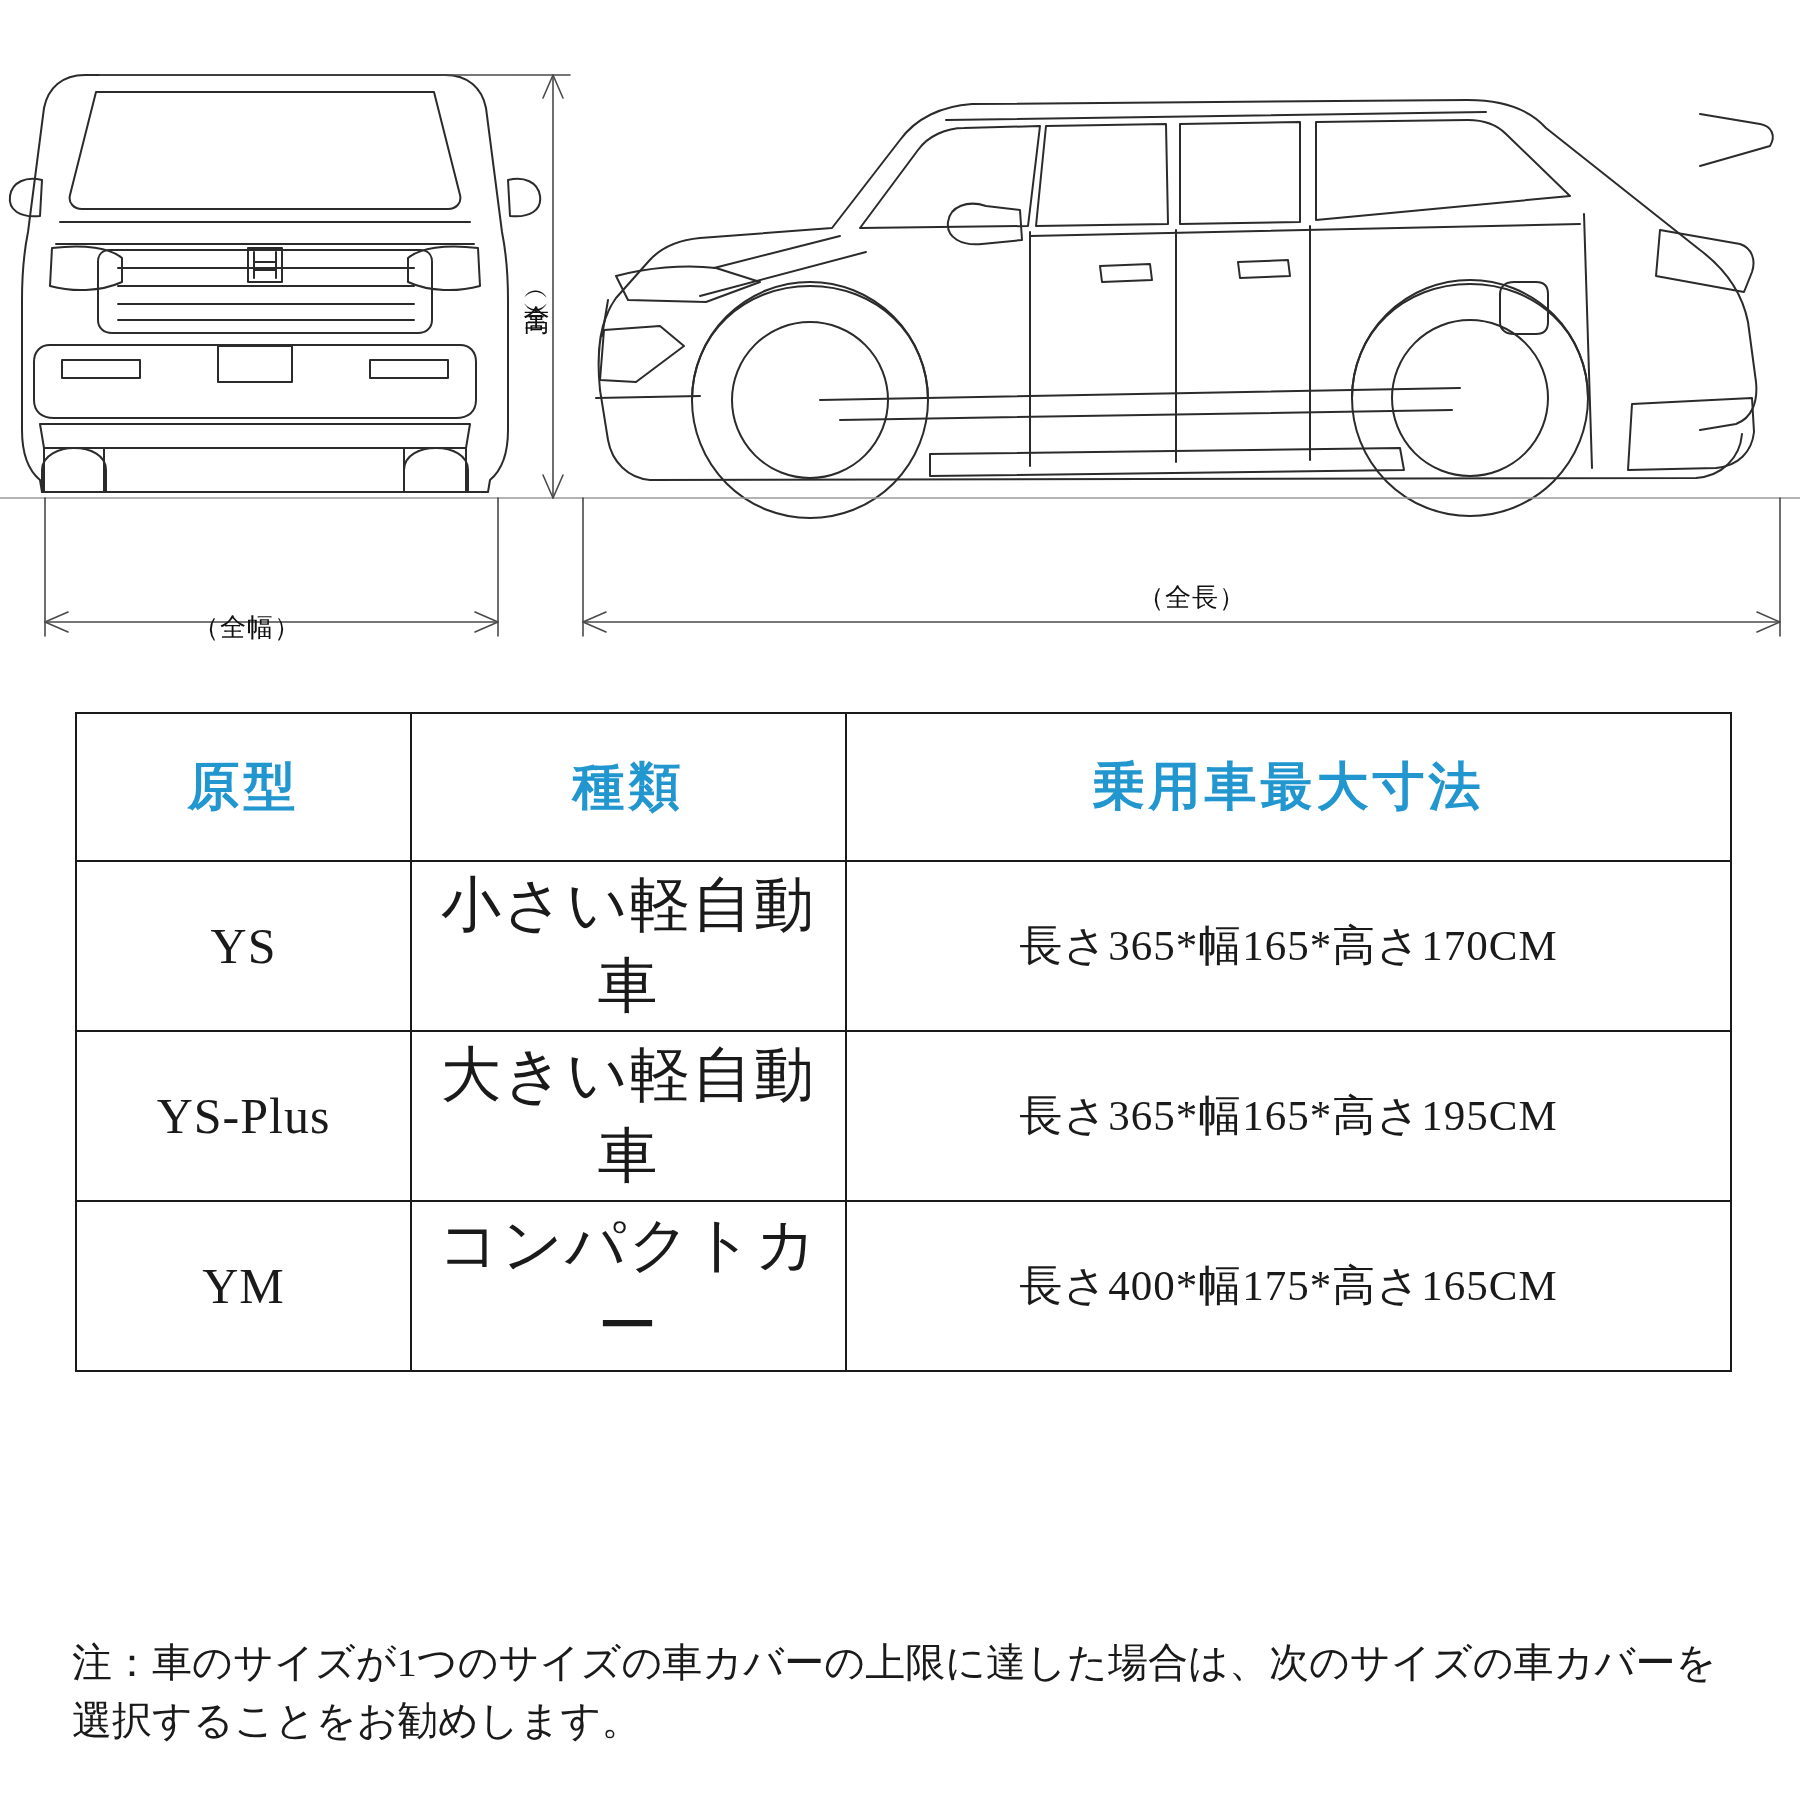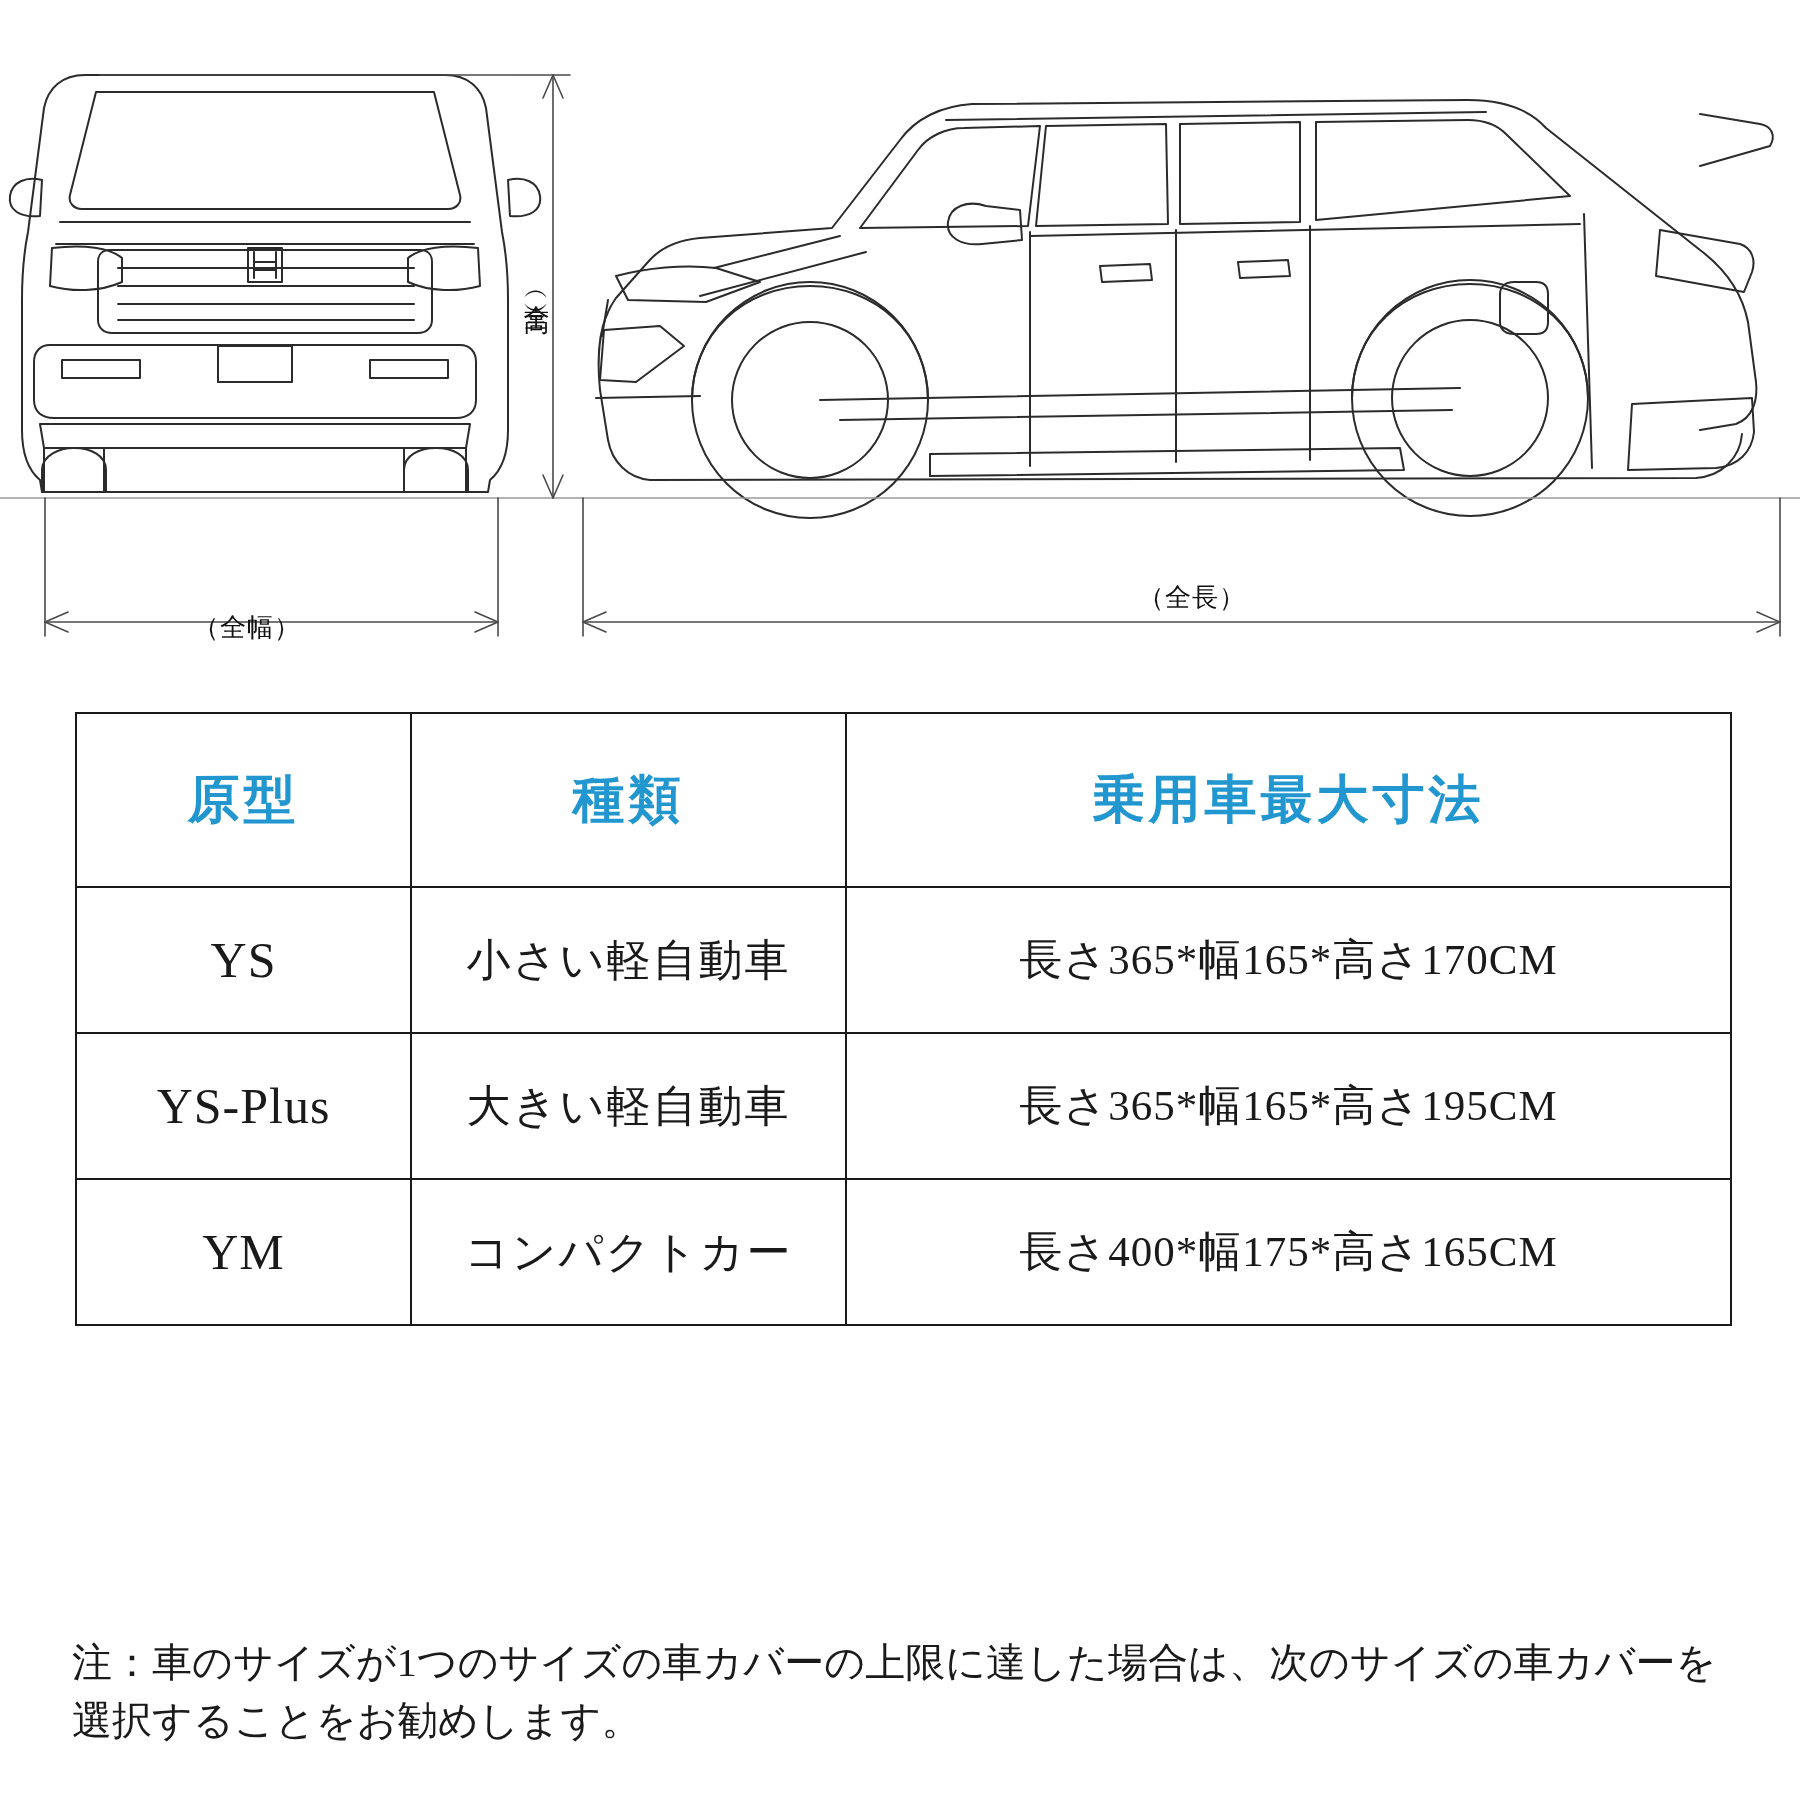--- a/index.html
+++ b/index.html
@@ -68,38 +68,38 @@
   table.size-table col.c3 { width: 885px; }
 
   table.size-table th,
   table.size-table td {
     border-top: 2px solid #1a1a1a;
     border-bottom: 2px solid #1a1a1a;
     border-left: 2px solid #1a1a1a;
     border-right: 2px solid #1a1a1a;
     text-align: center;
     vertical-align: middle;
-    padding: 16px;
+    padding: 3px;
     height: 112px;
   }
   table.size-table tr.header-row th {
     height: 140px;
     color: #2196cf;
     font-weight: bold;
     font-size: 52px;
     letter-spacing: 4px;
   }
   table.size-table td.model {
     font-family: "Liberation Serif", "DejaVu Serif", serif;
     font-weight: normal;
     font-size: 50px;
     letter-spacing: 1px;
   }
   table.size-table td.kind {
-    font-size: 44px;
+    font-size: 60px;
     letter-spacing: 2px;
   }
   table.size-table td.dims {
     font-size: 43px;
     letter-spacing: 1px;
   }
 
   
   table.size-table th:first-child,
   table.size-table td:first-child { border-left: 2px solid #1a1a1a; }

